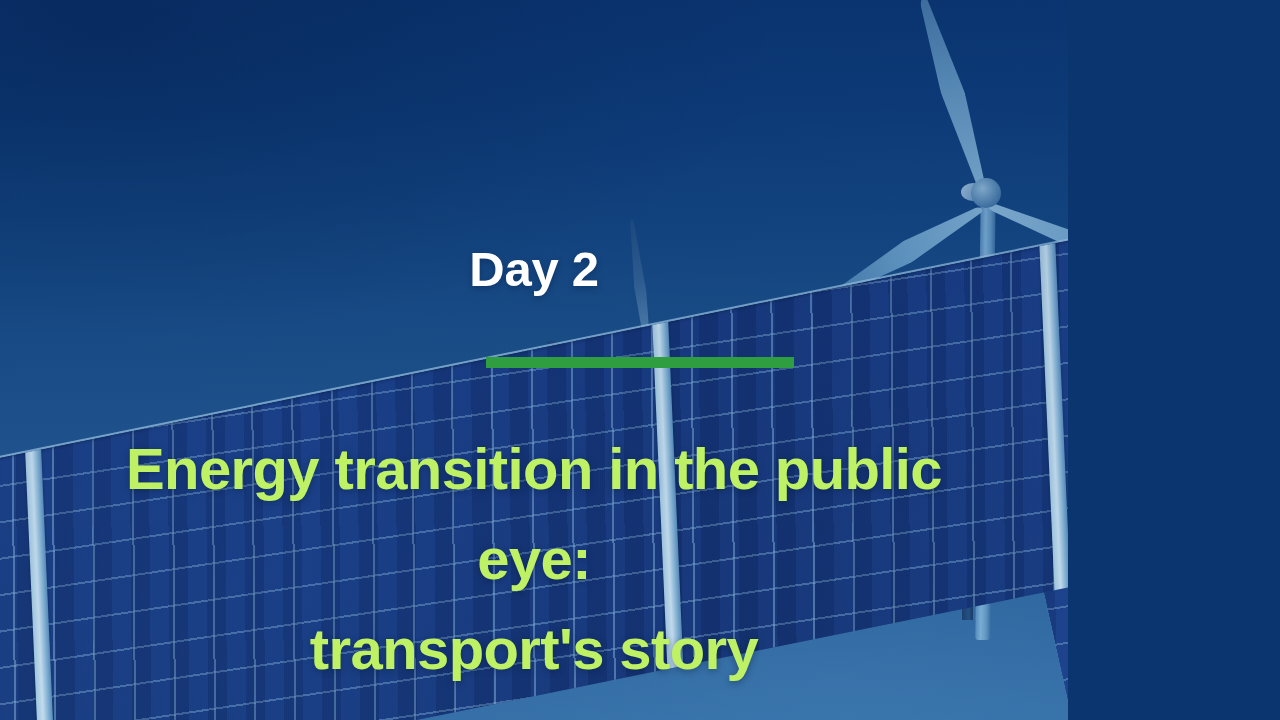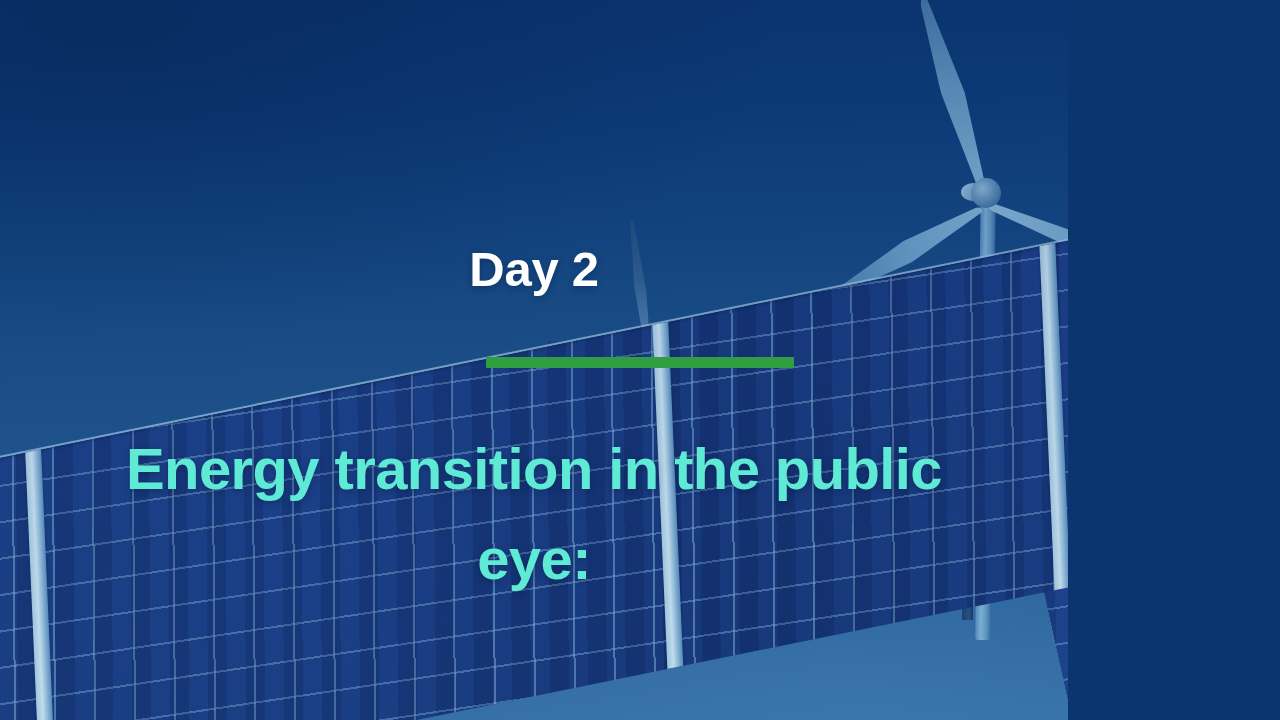--- a/index.html
+++ b/index.html
@@ -289,21 +289,21 @@
     height: 11px;
     background: #2f9e41;
   }
 
   .headline {
     position: absolute;
     top: 424px;
     left: 80px;
     right: 80px;
     text-align: center;
-    color: #5eead4;
+    color: #bef264;
     font-size: 58px;
     font-weight: 700;
     line-height: 1.55;
     letter-spacing: -0.6px;
     text-shadow: 0 2px 7px rgba(4,24,58,0.38);
   }
   .headline .l2 { display: block; }
 </style>
 </head>
 <body>
@@ -355,16 +355,17 @@
   </div>
 
   <div class="content">
 
     <div class="eyebrow">Day 2</div>
 
     <div class="rule" style="background: rgb(47, 158, 65); width: 308px;"></div>
 
     <div class="headline">
       <span class="l1">Energy transition in the public eye:</span>
+      <span class="l2">transport's story</span>
     </div>
 
   </div>
 </div>
 
 </body></html>

